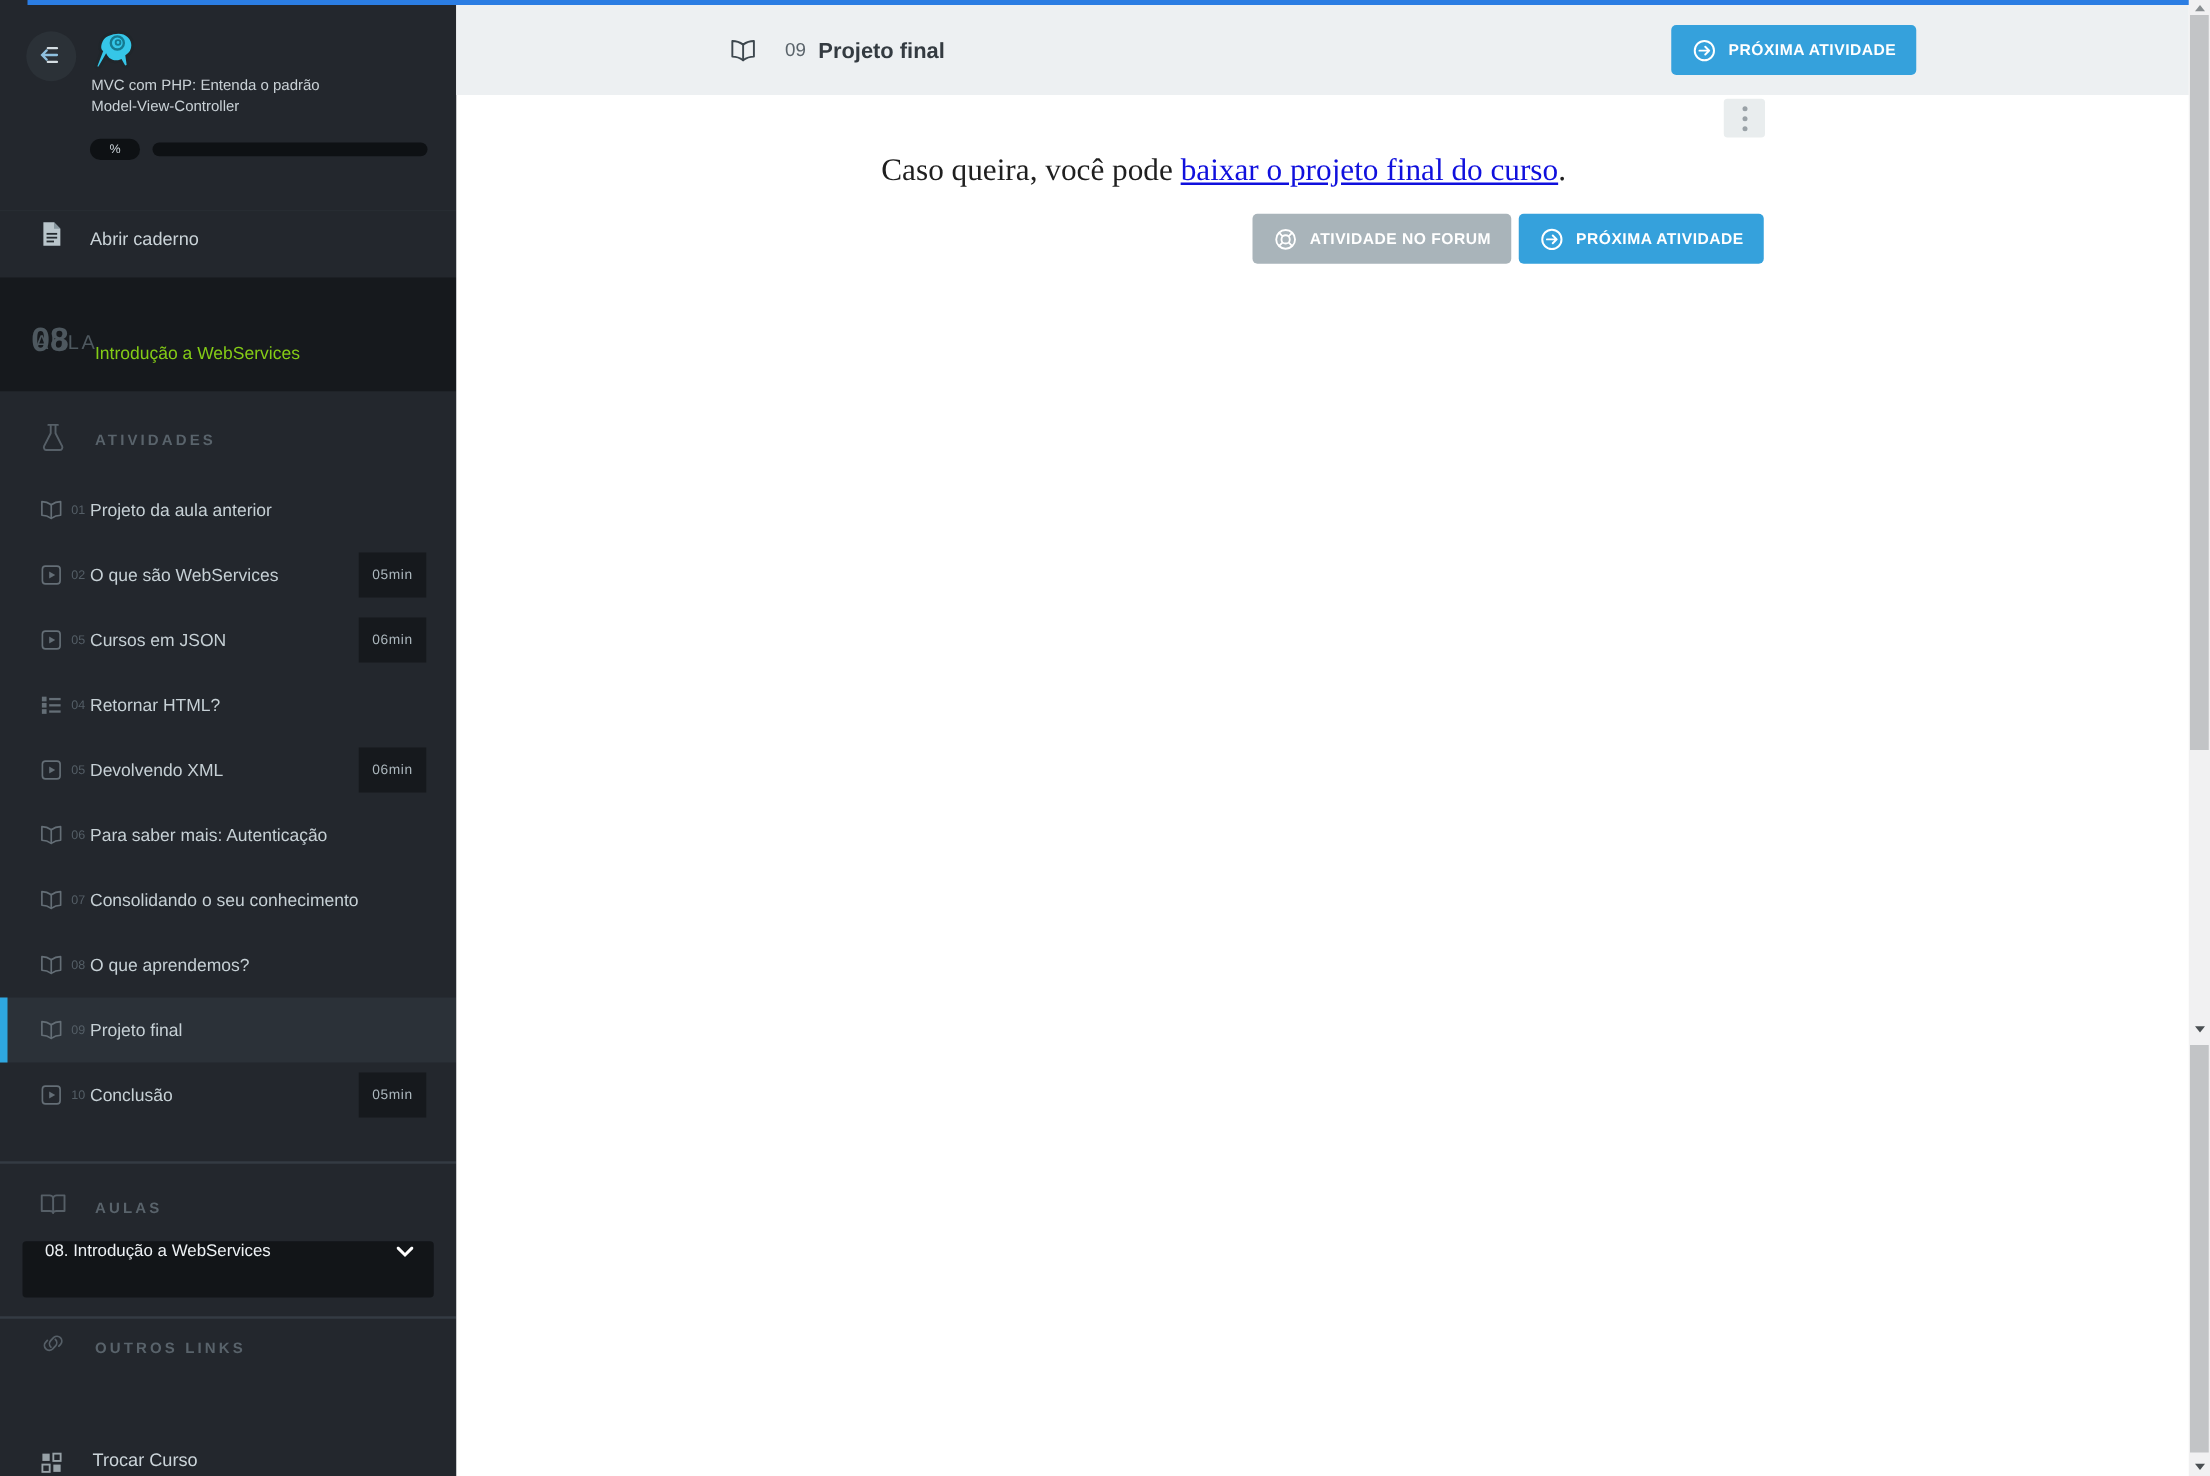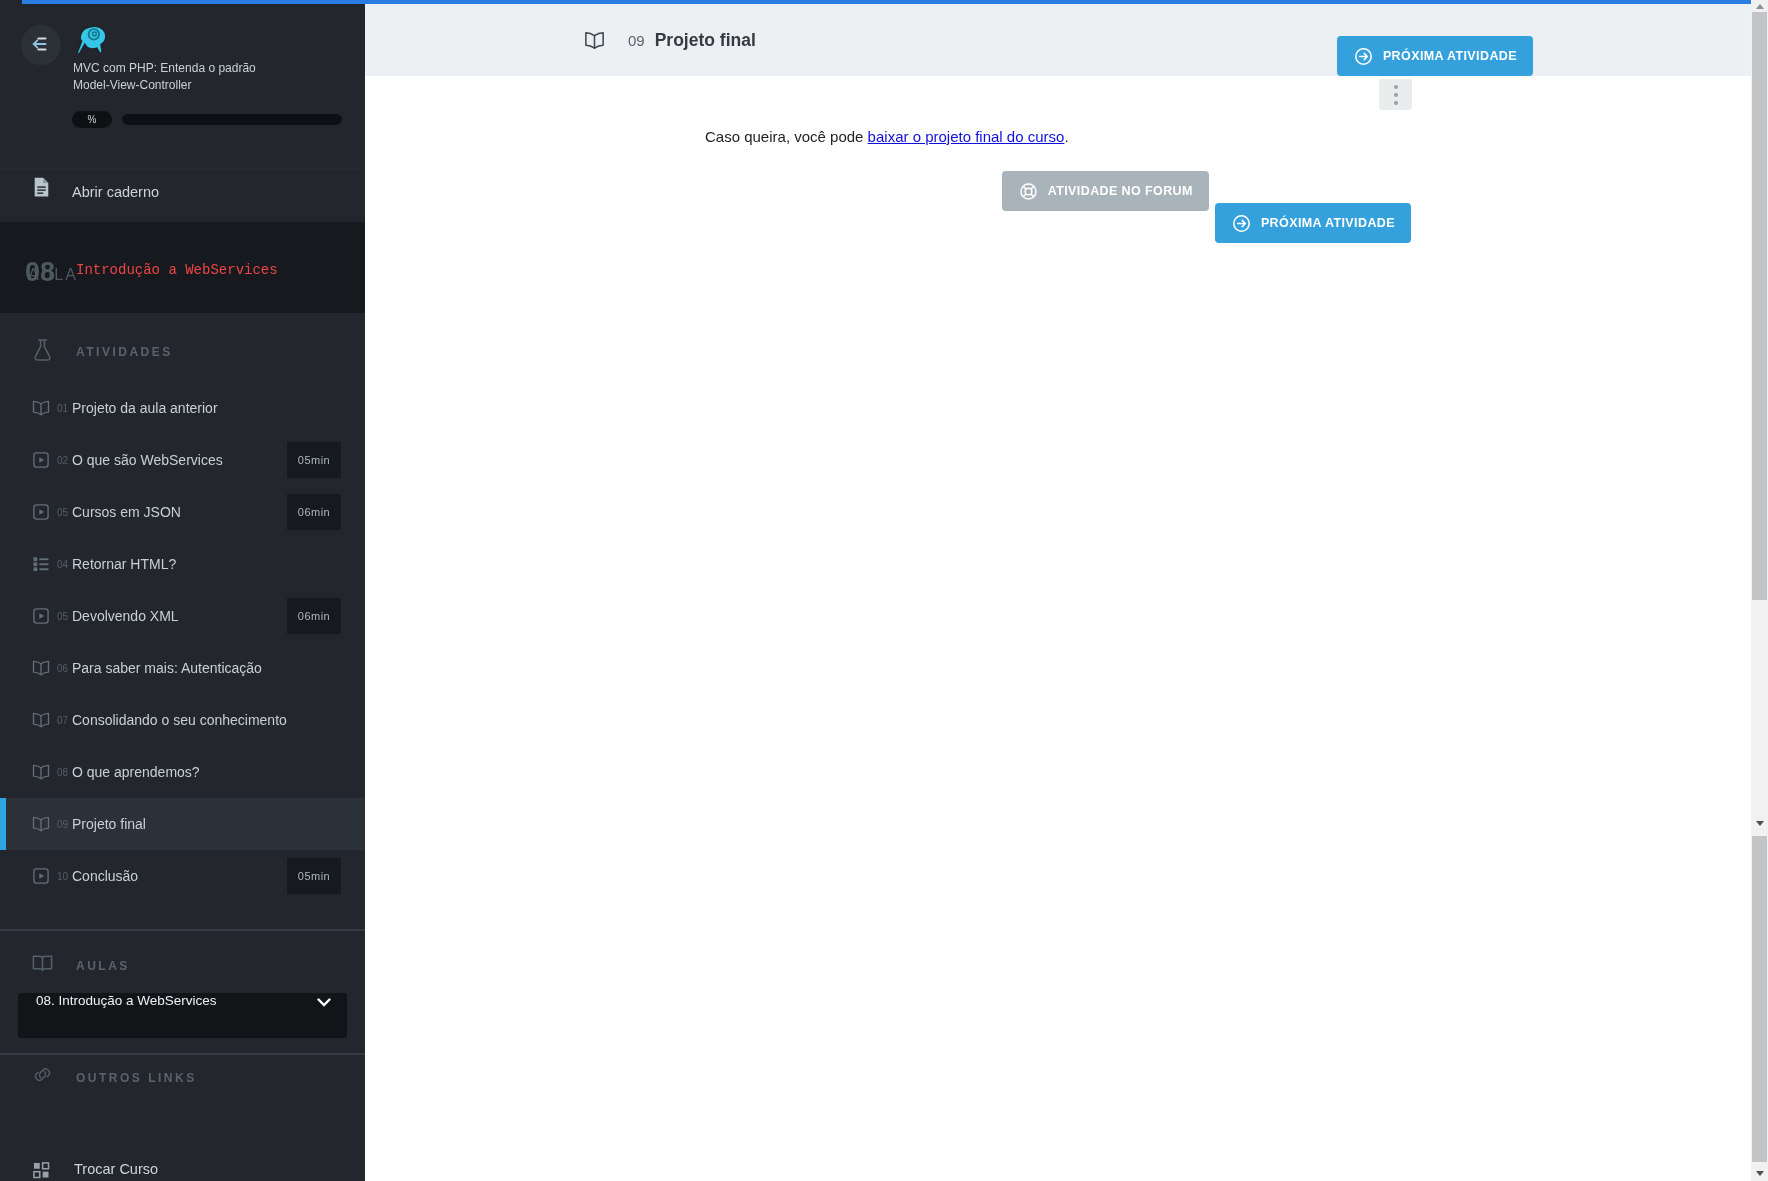--- a/index.html
+++ b/index.html
@@ -16,21 +16,21 @@
   .course-title{position:absolute;left:73px;top:60px;width:250px;font-size:12px;line-height:17px;color:#c9d1d6;}
   .pct-pill{position:absolute;left:72px;top:111px;width:40px;height:17px;border-radius:9px;background:#0e1114;
             color:#ccd4d9;font-size:10px;display:flex;align-items:center;justify-content:center;}
   .progress-track{position:absolute;left:122px;top:114px;width:220px;height:11px;border-radius:6px;background:#0e1114;}
   .notebook-row{position:absolute;left:0;top:168px;width:365px;height:50px;cursor:pointer;border-top:1px solid #272c32;}
   .notebook-row .ic{position:absolute;left:33px;top:8px;width:17px;height:21px;color:#b9c5cb;}
   .notebook-row .lbl{position:absolute;left:72px;top:15px;font-size:14.5px;color:#cad3d8;}
   .lesson-block{position:absolute;left:0;top:222px;width:365px;height:91px;background:var(--sidebar-dark);}
   .lesson-block .aula{position:absolute;left:28px;top:25px;font-size:16px;letter-spacing:2px;color:#4e585f;margin-top:19px;}
   .lesson-block .num{position:absolute;left:25px;top:35px;font-size:27px;font-weight:bold;color:#4e585f;}
-  .lesson-block .ttl{position:absolute;left:76px;top:40px;font-size:14px;color:#ef4444;font-family:Liberation Mono, monospace;}
+  .lesson-block .ttl{position:absolute;left:76px;top:52px;font-size:14px;color:#84cc16;}
   .sec-head{position:absolute;left:0;width:365px;height:32px;}
   .sec-head .ic{position:absolute;left:31px;top:0;width:23px;height:26px;color:#565f67;}
   .sec-head .lbl{position:absolute;left:76px;top:7px;font-size:12px;font-weight:bold;letter-spacing:2.5px;color:#59636b;}
   .act-list{position:absolute;left:0;top:382px;width:365px;}
   .act-row{position:relative;width:365px;height:52px;cursor:pointer;}
   .act-row .bar{display:none;position:absolute;left:0;top:0;width:6px;height:100%;background:var(--active-bar);}
   .act-row.active{background:#2b3138;}
   .act-row.active .bar{display:block;}
   .act-row .ic{position:absolute;left:31px;top:16px;width:20px;height:20px;color:#646e76;}
   .act-row .no{position:absolute;left:57px;top:21px;font-size:10px;color:#545e66;}
@@ -49,28 +49,28 @@
   .main{position:absolute;left:365px;top:4px;right:17px;bottom:0;background:#fff;}
   .main-header{height:72px;background:var(--header-bg);}
   .header-inner{width:950px;height:72px;margin:0 auto;display:flex;align-items:center;}
   .header-inner .book{width:23px;height:23px;color:#3d474e;margin-right:22px;}
   .header-inner .hnum{font-size:15px;color:#5b646b;margin-right:10px;}
   .header-inner h1{font-size:17.5px;font-weight:bold;color:#343b41;margin:0;}
   .btn{display:inline-flex;align-items:center;gap:9px;height:40px;padding:0 16px;border:none;border-radius:4px;
        color:#fff;font-size:12.5px;font-weight:bold;letter-spacing:.4px;cursor:pointer;
        font-family:"Liberation Sans","DejaVu Sans",sans-serif;}
   .btn .bic{width:21px;height:21px;display:inline-flex;}
-  .btn-blue{background:var(--accent);margin-top:32px;}
+  .btn-blue{background:var(--accent);}
   .btn-gray{background:var(--btn-gray);}
   .header-inner .btn{margin-left:auto;}
   .content-inner{position:relative;width:706px;margin:0 auto;padding-top:46px;}
   .kebab{position:absolute;right:-1px;top:3px;width:33px;height:31px;background:#e9edee;border-radius:3px;
          display:flex;flex-direction:column;align-items:center;justify-content:center;gap:4px;cursor:pointer;border:none;}
   .kebab i{width:4px;height:4px;border-radius:50%;background:#9aa2a7;}
-  .para{font-family:Liberation Sans, sans-serif;font-size:15px;line-height:30px;color:#1f1f1f;margin:0;}
+  .para{font-family:Liberation Serif, serif;font-size:25px;line-height:30px;color:#1f1f1f;margin:0;}
   .para a{color:var(--link);text-decoration:underline;cursor:pointer;}
   .btn-row{display:flex;justify-content:flex-end;gap:6px;margin-top:19px;}
   
   .scrollbar{position:absolute;right:0;top:0;width:17px;height:1181px;background:#f1f1f2;}
   .sb-thumb{position:absolute;left:1px;right:1px;background:#c2c4c6;}
   .sb-arrow{position:absolute;left:0;width:17px;height:10px;display:flex;align-items:center;justify-content:center;}
   .tri-up{width:0;height:0;border-left:4px solid transparent;border-right:4px solid transparent;border-bottom:5px solid #8a8f92;}
   .tri-dn{width:0;height:0;border-left:4px solid transparent;border-right:4px solid transparent;border-top:5px solid #4a4f52;}
 </style>
 </head>

